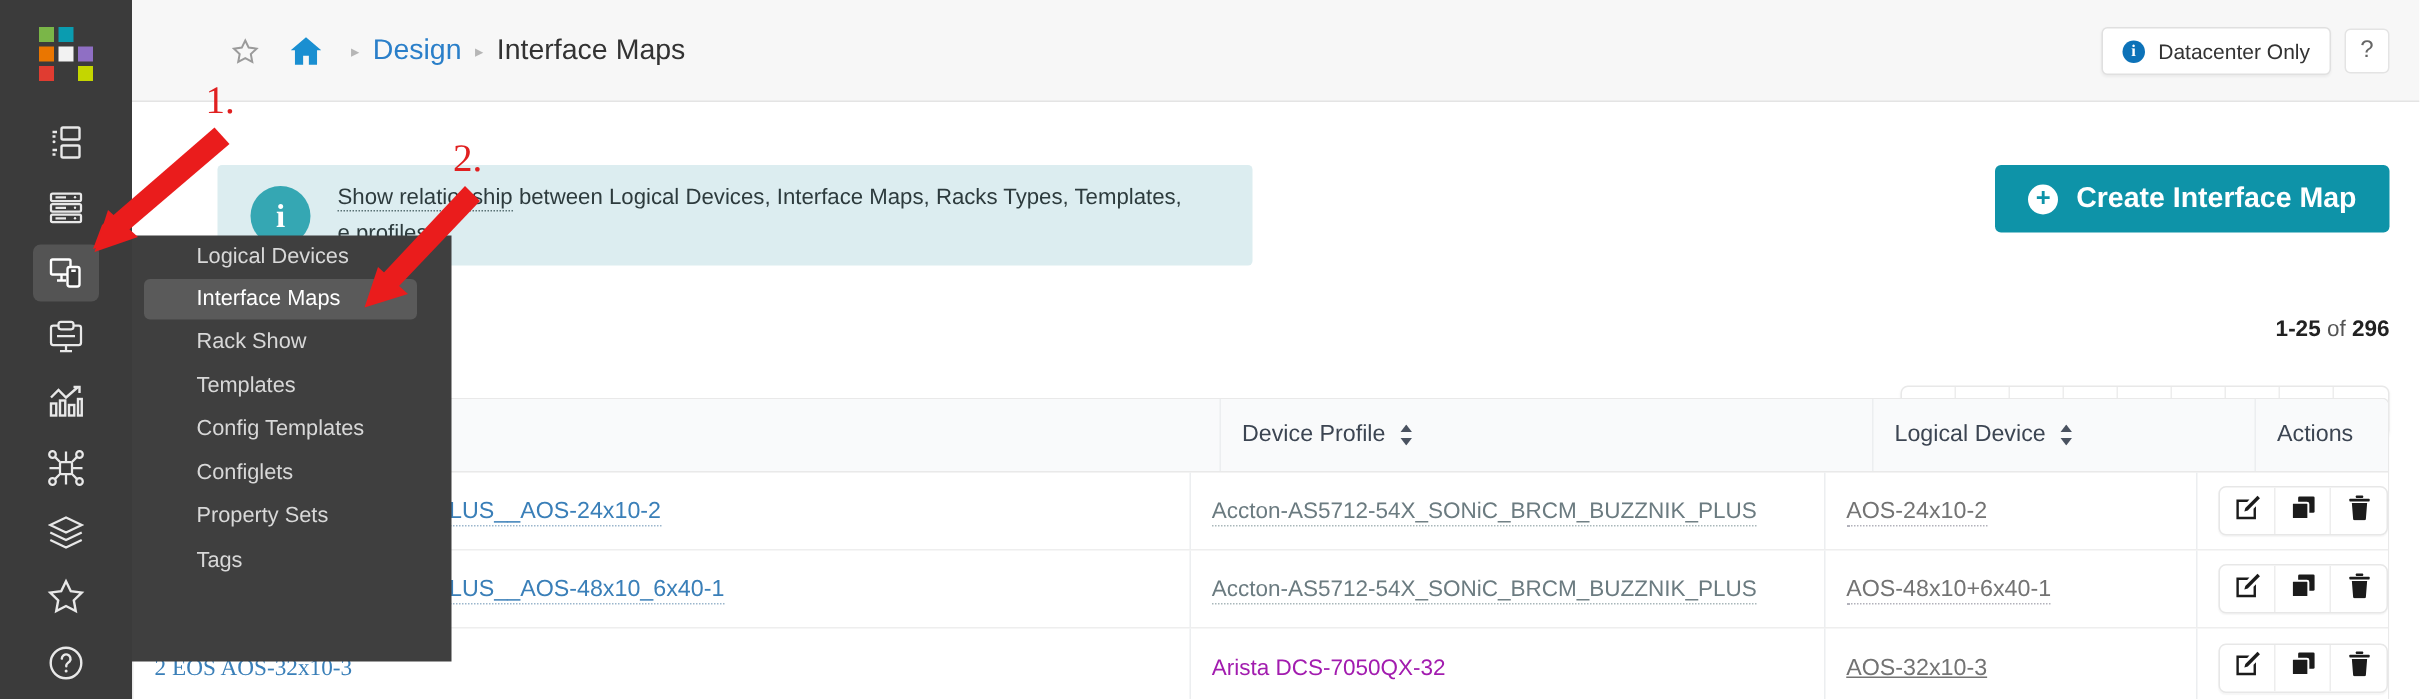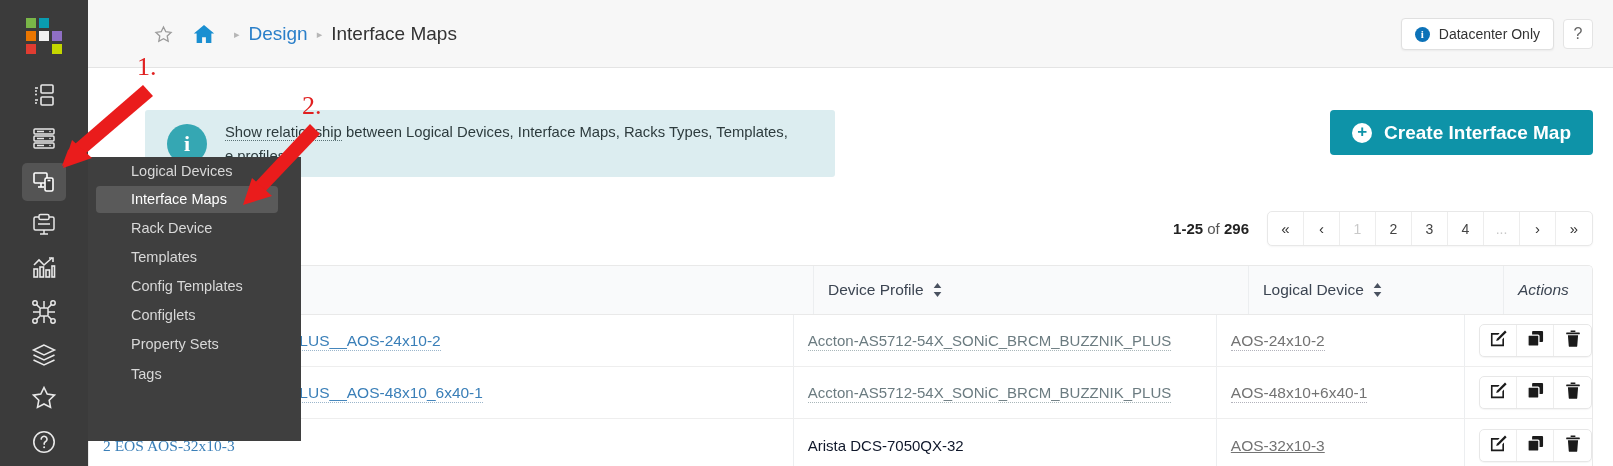--- a/index.html
+++ b/index.html
@@ -137,21 +137,21 @@
     width: 20px; height: 20px; border-radius: 50%;
     background: #fff; color: #0e93a8;
     display:flex; align-items:center; justify-content:center;
     font-size: 17px; font-weight: bold; line-height: 1;
     padding-bottom: 2px;
   }
 
   
   .pager-row {
     position: absolute; right: 20px; top: 143px;
-    display: flex; align-items: center; gap: 18px;
+    display: flex; align-items: flex-end; gap: 29px; flex-direction: column;
   }
   .pager-count { font-size: 15px; color: #555; }
   .pager-count b { color: #222; }
   .pager {
     display: flex; background: #fff;
     border: 1px solid #e8e8e8; border-radius: 5px; overflow: hidden;
     box-shadow: 0 1px 2px rgba(0,0,0,.04);
   }
   .pg {
     width: 36px; height: 33px;
@@ -179,21 +179,21 @@
     display: flex; align-items: center;
     padding-left: 14px;
     font-size: 15.5px; color: #3c4552;
     border-right: 1px solid #eceef0;
   }
   .th:last-child { border-right: none; }
   .sorter { margin-left: 9px; display:inline-flex; }
   .col-name { width: 725px; }
   .col-prof { width: 435px; }
   .col-ld   { width: 255px; }
-  .col-act  { flex: 1 1 auto; font-style: italic; }
+  .col-act  { flex: 1 1 auto; }
 
   .trow { display: flex; height: 52px; border-bottom: 1px solid #eeeeee; }
   .trow:last-child { border-bottom: none; }
   .td {
     display: flex; align-items: center;
     padding-left: 14px;
     border-right: 1px solid #eceef0;
     font-size: 15.5px;
     overflow: hidden; white-space: nowrap;
   }
@@ -202,21 +202,21 @@
     color: #3a7fb8;
     border-bottom: 1px dotted #9bb6cc;
     line-height: 19px;
   }
   .lnk.plain { border-bottom: none; font-family: Liberation Serif, serif; }
   .prof {
     color: #6b7b80;
     border-bottom: 1px dotted #a9b7ba;
     line-height: 19px; font-size: 15px;
   }
-  .prof.plain { border-bottom: none; color:#0f172a; }
+  .prof.plain { border-bottom: none; color:#a21caf; }
   .ld {
     color: #737373;
     border-bottom: 1px dotted #b2b2bb;
     line-height: 19px; font-size: 15.5px;
   }
   .ld.plain { border-bottom: none; text-decoration: underline; }
   .actions-cell { display:flex; align-items:center; padding-left: 14px; flex: 1 1 auto; }
   .btn-group {
     display: flex; border: 1px solid #e7e7e7; border-radius: 5px;
     overflow: hidden; background: #fff;
@@ -554,21 +554,21 @@
           </div>
         </div>
     </div>
   </div>
 
   <div class="flyout" id="flyout">
       <div class="flyout-item">Logical Devices</div>
       <div class="flyout-gap"></div>
       <div class="flyout-item sel">Interface Maps</div>
       <div class="flyout-gap"></div>
-      <div class="flyout-item">Rack Device</div>
+      <div class="flyout-item">Rack Show</div>
       <div class="flyout-gap"></div>
       <div class="flyout-item">Templates</div>
       <div class="flyout-gap"></div>
       <div class="flyout-item">Config Templates</div>
       <div class="flyout-gap"></div>
       <div class="flyout-item">Configlets</div>
       <div class="flyout-gap"></div>
       <div class="flyout-item">Property Sets</div>
       <div class="flyout-gap"></div>
       <div class="flyout-gap"></div>

